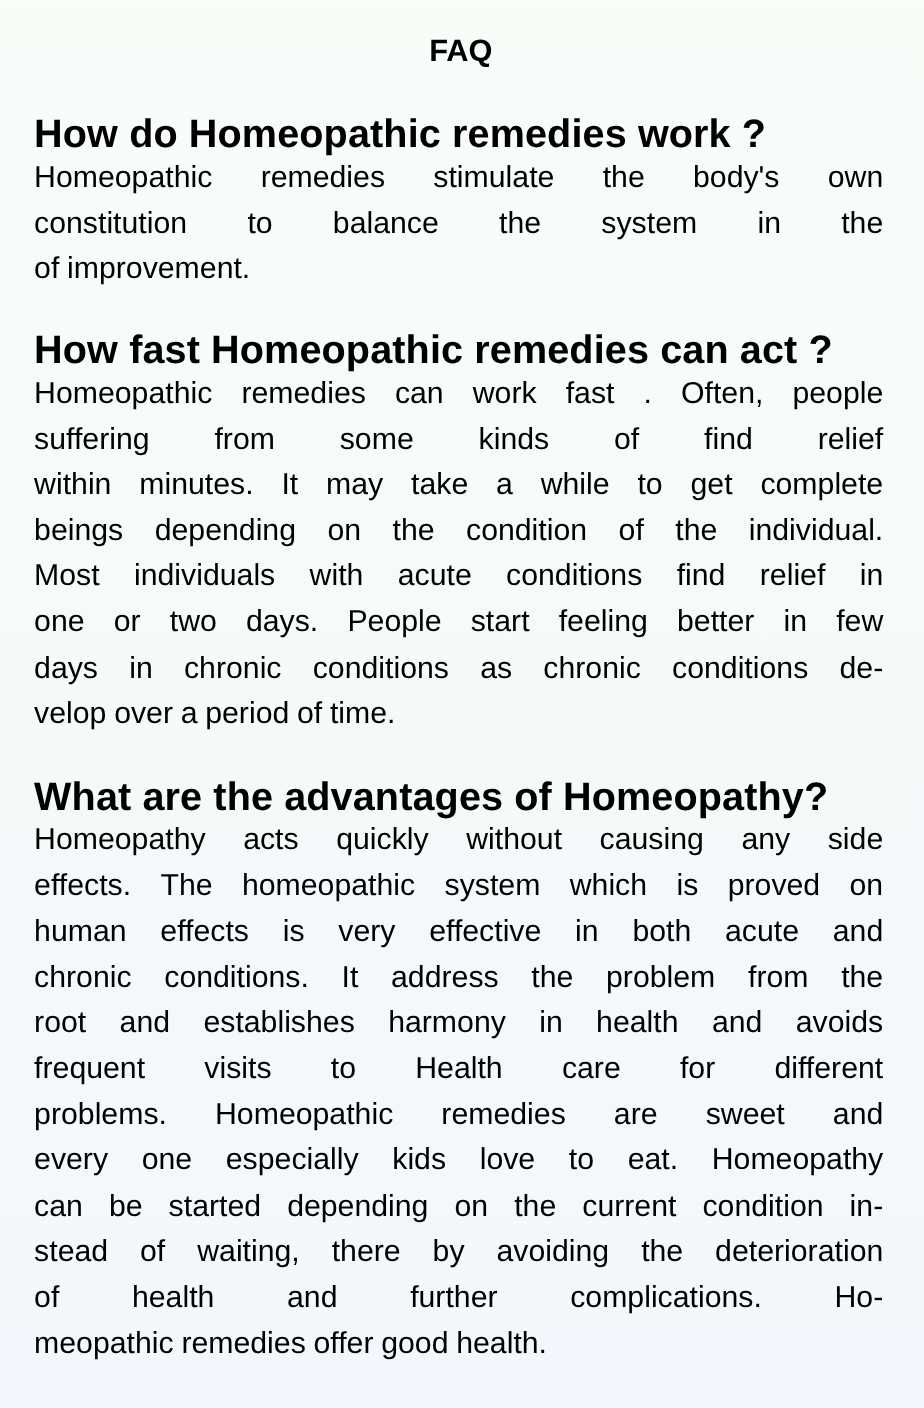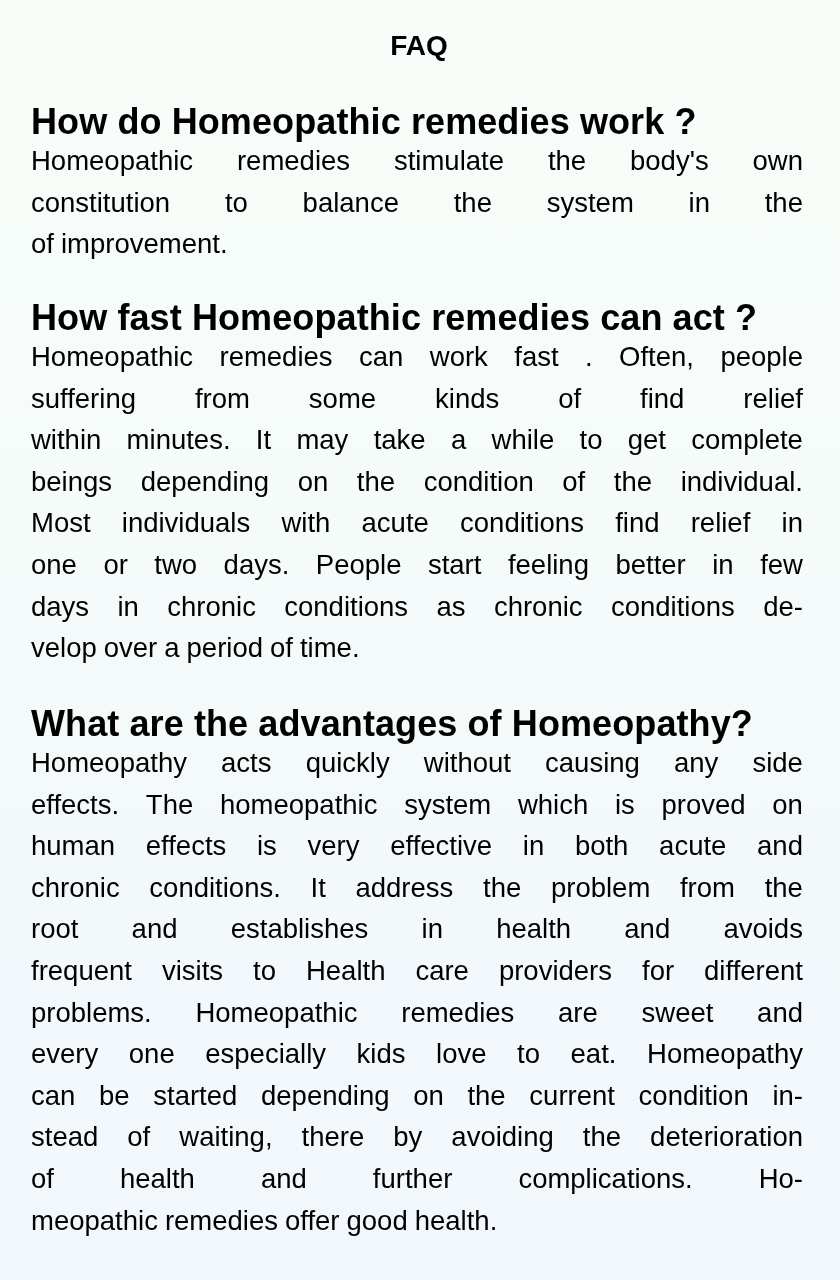--- a/index.html
+++ b/index.html
@@ -227,32 +227,32 @@
           <span class="w">address</span>
           <span class="w">the</span>
           <span class="w">problem</span>
           <span class="w">from</span>
           <span class="w">the</span>
         </div>
       <div class="answer-line">
           <span class="w">root</span>
           <span class="w">and</span>
           <span class="w">establishes</span>
+          <span class="w">harmony</span>
           <span class="w">in</span>
           <span class="w">health</span>
           <span class="w">and</span>
           <span class="w">avoids</span>
         </div>
       <div class="answer-line">
           <span class="w">frequent</span>
           <span class="w">visits</span>
           <span class="w">to</span>
           <span class="w">Health</span>
           <span class="w">care</span>
-          <span class="w">providers</span>
           <span class="w">for</span>
           <span class="w">different</span>
         </div>
       <div class="answer-line">
           <span class="w">problems.</span>
           <span class="w">Homeopathic</span>
           <span class="w">remedies</span>
           <span class="w">are</span>
           <span class="w">sweet</span>
           <span class="w">and</span>

